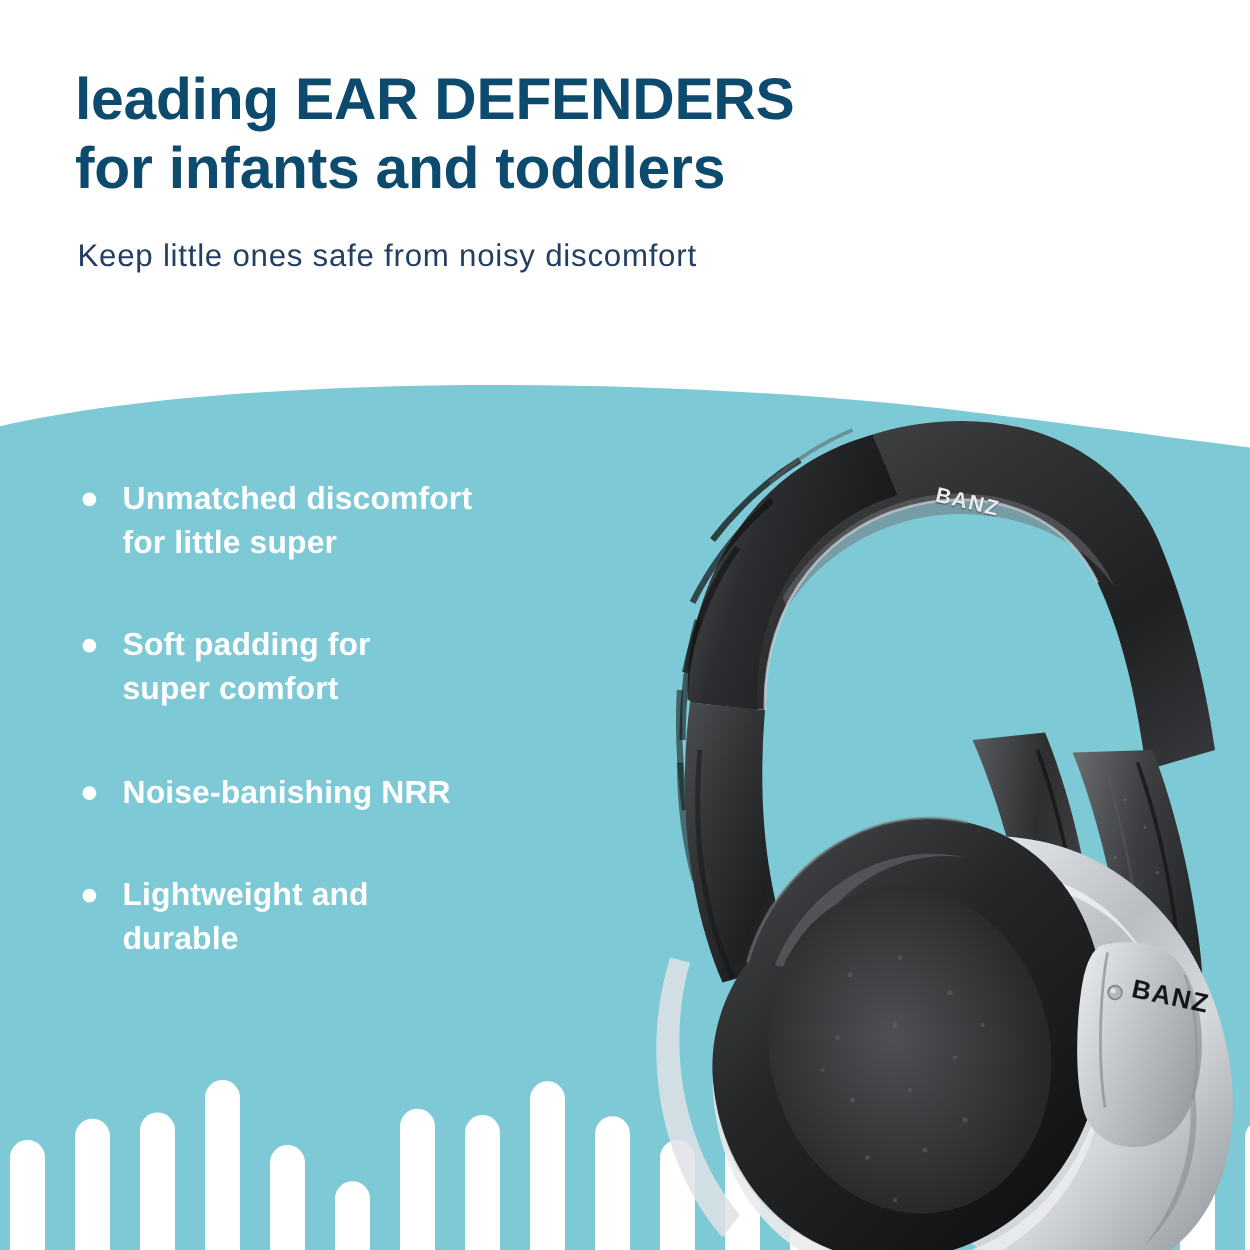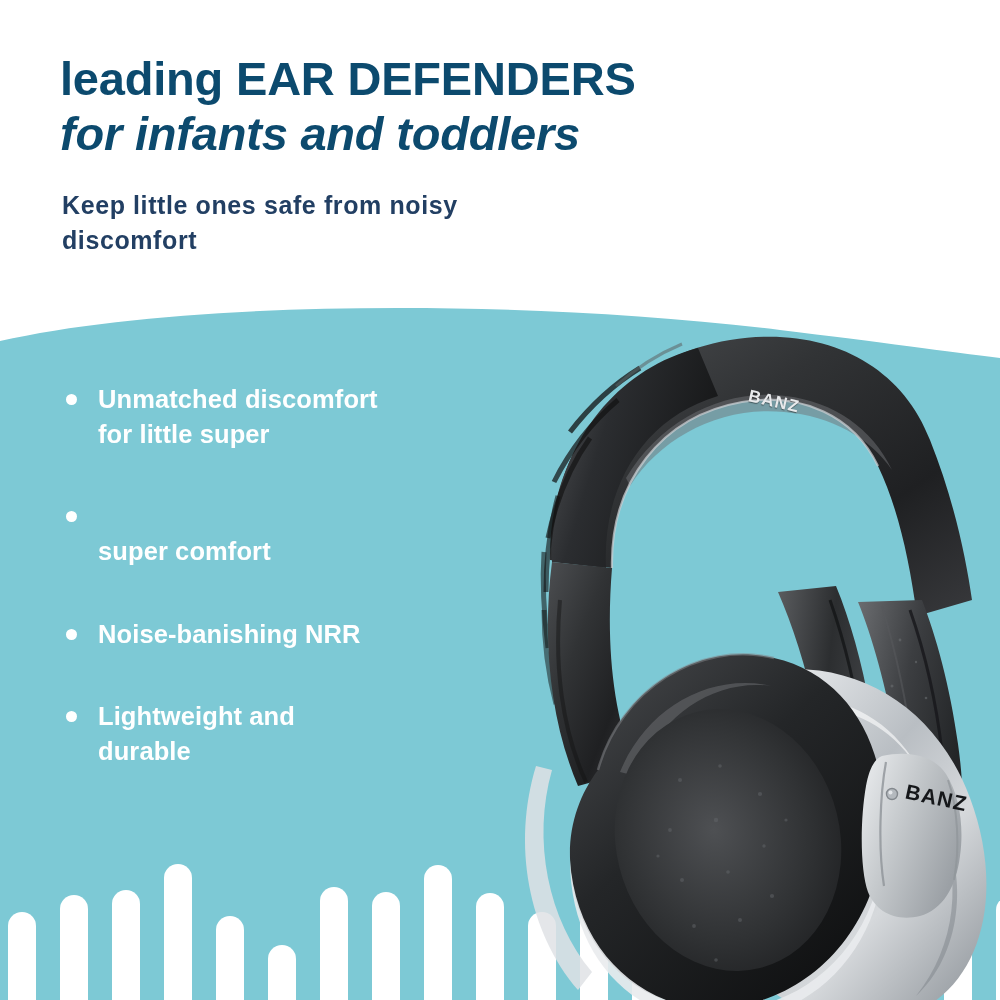--- a/index.html
+++ b/index.html
@@ -28,26 +28,26 @@
   }
   .headline {
     font-size: 47px;
     font-weight: 700;
     line-height: 1.17;
     color: #0c4a6e;
     letter-spacing: -0.2px;
     margin: 0;
     white-space: nowrap;
   }
-  .headline-line2 { display: block; font-style: italic; }
+  .headline-line2 { display: block; }
   .subtitle {
     margin: 26px 0 10px 2px;
     font-size: 25px;
     line-height: 1.42;
-    font-weight: 700;
+    font-weight: 400;
     color: #223f63;
     letter-spacing: 0.6px;
     max-width: 520px;
   }
 
   
   .teal-panel {
     position: absolute;
     left: 0;
     top: 0;
@@ -172,21 +172,21 @@
   </div>
 
   <ul class="bullet-list">
     <li class="bullet-item">
       <span class="bullet-dot"></span>
       <span>Unmatched discomfort</span><br>
       <span>for little super</span>
     </li>
     <li class="bullet-item">
       <span class="bullet-dot"></span>
-      <br>
+      <span>Soft padding for</span><br>
       <span>super comfort</span>
     </li>
     <li class="bullet-item">
       <span class="bullet-dot"></span>
       <span>Noise-banishing NRR</span><br>
     </li>
     <li class="bullet-item">
       <span class="bullet-dot"></span>
       <span>Lightweight and</span><br>
       <span>durable</span>

